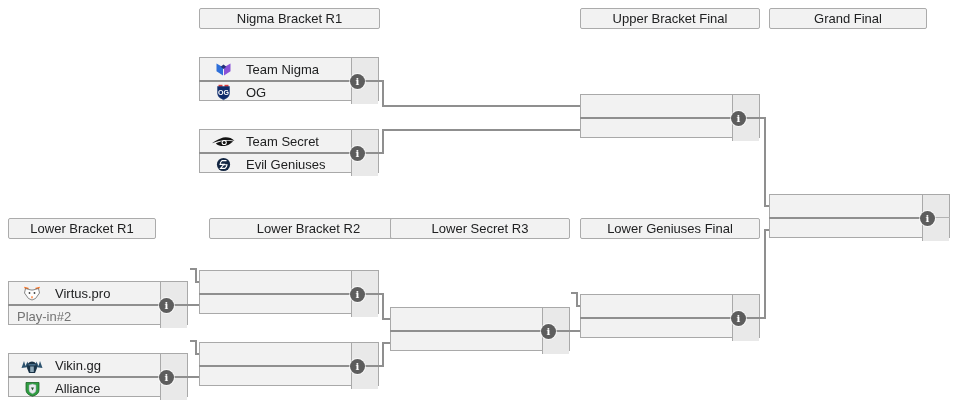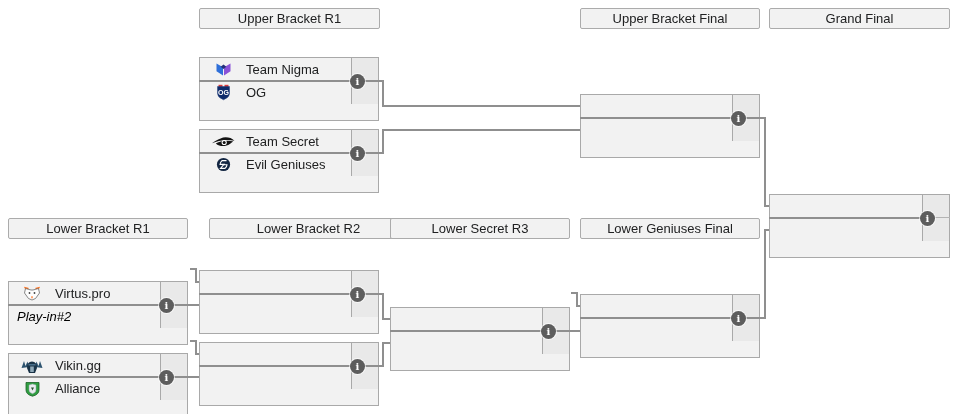--- a/index.html
+++ b/index.html
@@ -5,44 +5,44 @@
   html,body{margin:0;padding:0;background:#fff;}
   .bracket{position:relative;width:954px;height:414px;background:#ffffff;
     font-family:"Liberation Sans",sans-serif;overflow:hidden;}
 
   
   .hdr{position:absolute;height:21px;box-sizing:border-box;background:#f2f2f2;
     border:1px solid #ababab;border-radius:2px;font-size:13px;color:#202122;
     display:flex;align-items:center;justify-content:center;z-index:2;}
   #h-ub-r1{left:199px;top:8px;width:181px}
   #h-ub-f {left:580px;top:8px;width:180px}
-  #h-gf   {left:769px;top:8px;width:181px}
-  #h-lb-r1{left:8px;top:218px;width:180px}
+  #h-gf   {left:769px;top:8px;width:158px}
+  #h-lb-r1{left:8px;top:218px;width:148px}
   #h-lb-r2{left:209px;top:218px;width:199px}
   #h-lb-r3{left:390px;top:218px;width:180px}
   #h-lb-f {left:580px;top:218px;width:180px}
 
   
-  .match{position:absolute;width:180px;height:64px;box-sizing:border-box;
+  .match{position:absolute;width:180px;height:44px;box-sizing:border-box;
     background:#f2f2f2;border:1px solid #a9a9a9;z-index:1;text-align:right;}
   #m-ub1{left:199px;top:57px}
   #m-ub2{left:199px;top:129px}
   #m-ubf{left:580px;top:94px}
   #m-gf {left:769px;top:194px;width:181px}
   #m-lb1a{left:8px;top:281px}
   #m-lb1b{left:8px;top:353px}
   #m-lb2a{left:199px;top:270px}
   #m-lb2b{left:199px;top:342px}
   #m-lb3{left:390px;top:307px}
   #m-lbf{left:580px;top:294px}
 
   .trow{position:absolute;left:0;width:152px;height:23px;display:flex;align-items:center;
     padding-left:5px;box-sizing:border-box;font-size:13px;color:#202122;white-space:nowrap;overflow:hidden;}
   .trow.b{top:23px}
-  .trow.hint{font-style:italic;color:#000000;padding-left:8px}
+  .trow.hint{color:#737373;padding-left:8px}
   .logo{width:36px;min-width:36px;display:flex;align-items:center;justify-content:center;}
   .tname{margin-left:5px}
 
   .score{position:absolute;right:0;width:27px;height:23px;background:#e9e9e9;
     border-left:1px solid #a9a9a9;box-sizing:border-box;}
   .score.t{top:0}.score.b{top:23px}
 
   .mdiv{position:absolute;left:-1px;right:-1px;top:22px;height:2px;background:#8f8f8f;z-index:2;}
   #m-gf .mdiv{right:auto;width:154px}
   .thindiv{position:absolute;left:152px;right:-1px;top:22px;height:1px;background:#b3b3b3;z-index:1;}
@@ -52,21 +52,21 @@
     font:bold 10px "DejaVu Serif",serif;box-shadow:0 0 0 1px rgba(255,255,255,.65);cursor:pointer;}
 
   
   .ln{position:absolute;background:#8f8f8f;z-index:0;}
 </style>
 </head>
 <body>
 
 <div class="bracket">
 
-  <div class="hdr" id="h-ub-r1">Upper Bracket R1</div>
+  <div class="hdr" id="h-ub-r1">Nigma Bracket R1</div>
   <div class="hdr" id="h-ub-f">Upper Bracket Final</div>
   <div class="hdr" id="h-gf">Grand Final</div>
   <div class="hdr" id="h-lb-r1">Lower Bracket R1</div>
   <div class="hdr" id="h-lb-r2">Lower Bracket R2</div>
   <div class="hdr" id="h-lb-r3">Lower Secret R3</div>
   <div class="hdr" id="h-lb-f">Lower Geniuses Final</div>
 
   <div class="match" id="m-ub1">
     <div class="trow t">
       <span class="logo">

